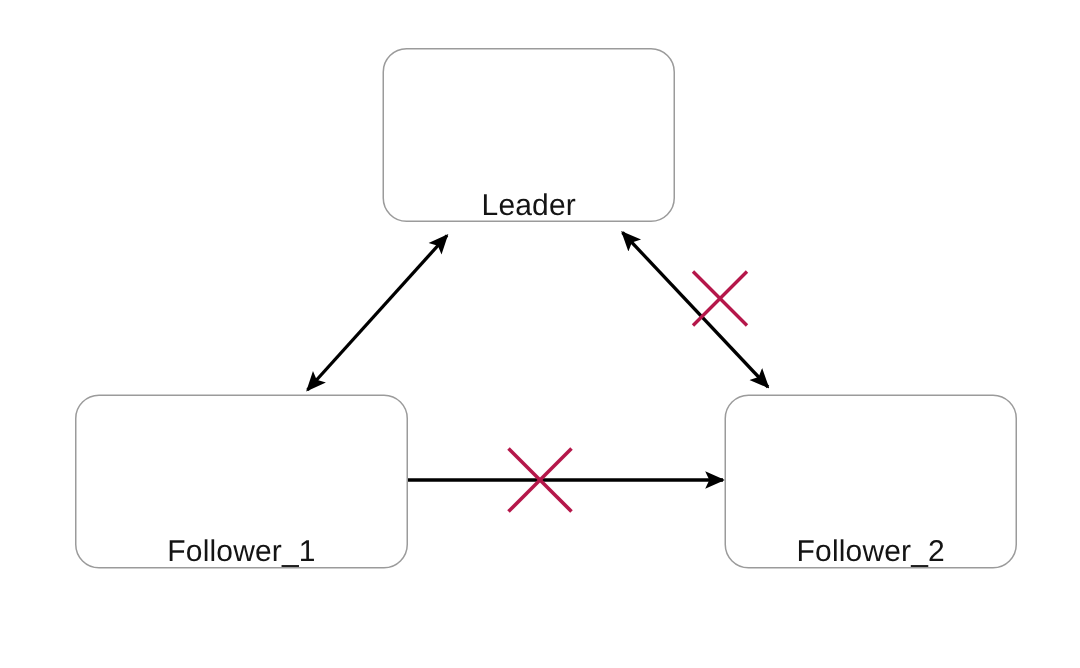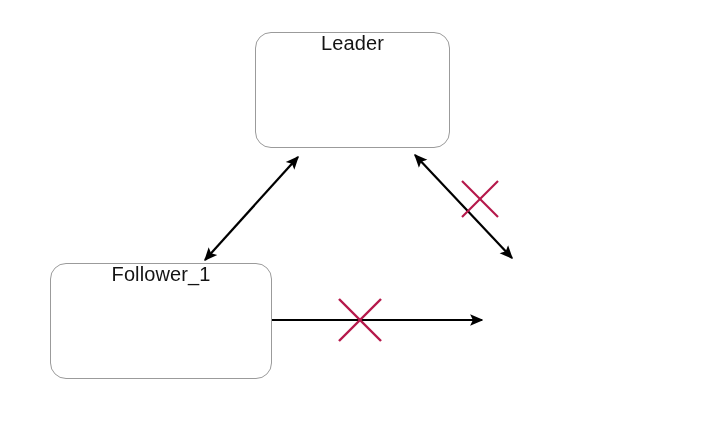--- a/index.html
+++ b/index.html
@@ -27,21 +27,21 @@
     width: 720px;
     height: 445px;
   }
   .node {
     position: absolute;
     box-sizing: border-box;
     background: #ffffff;
     border: 1px solid #9b9b9b;
     border-radius: 16px;
     display: flex;
-    align-items: flex-start;
+    align-items: flex-end;
     justify-content: center;
     z-index: 3;
   }
   .node-label {
     font-family: "Liberation Sans", sans-serif;
     font-size: 20px;
     line-height: 1;
     color: #141414;
     letter-spacing: 0.1px;
     white-space: nowrap;
@@ -99,14 +99,17 @@
   </svg>
 
   <div class="node" id="node-leader">
     <span class="node-label">Leader</span>
   </div>
 
   <div class="node" id="node-follower-1">
     <span class="node-label">Follower_1</span>
   </div>
 
+  <div class="node" id="node-follower-2">
+    <span class="node-label">Follower_2</span>
+  </div>
 
 </div>
 
 </body></html>

